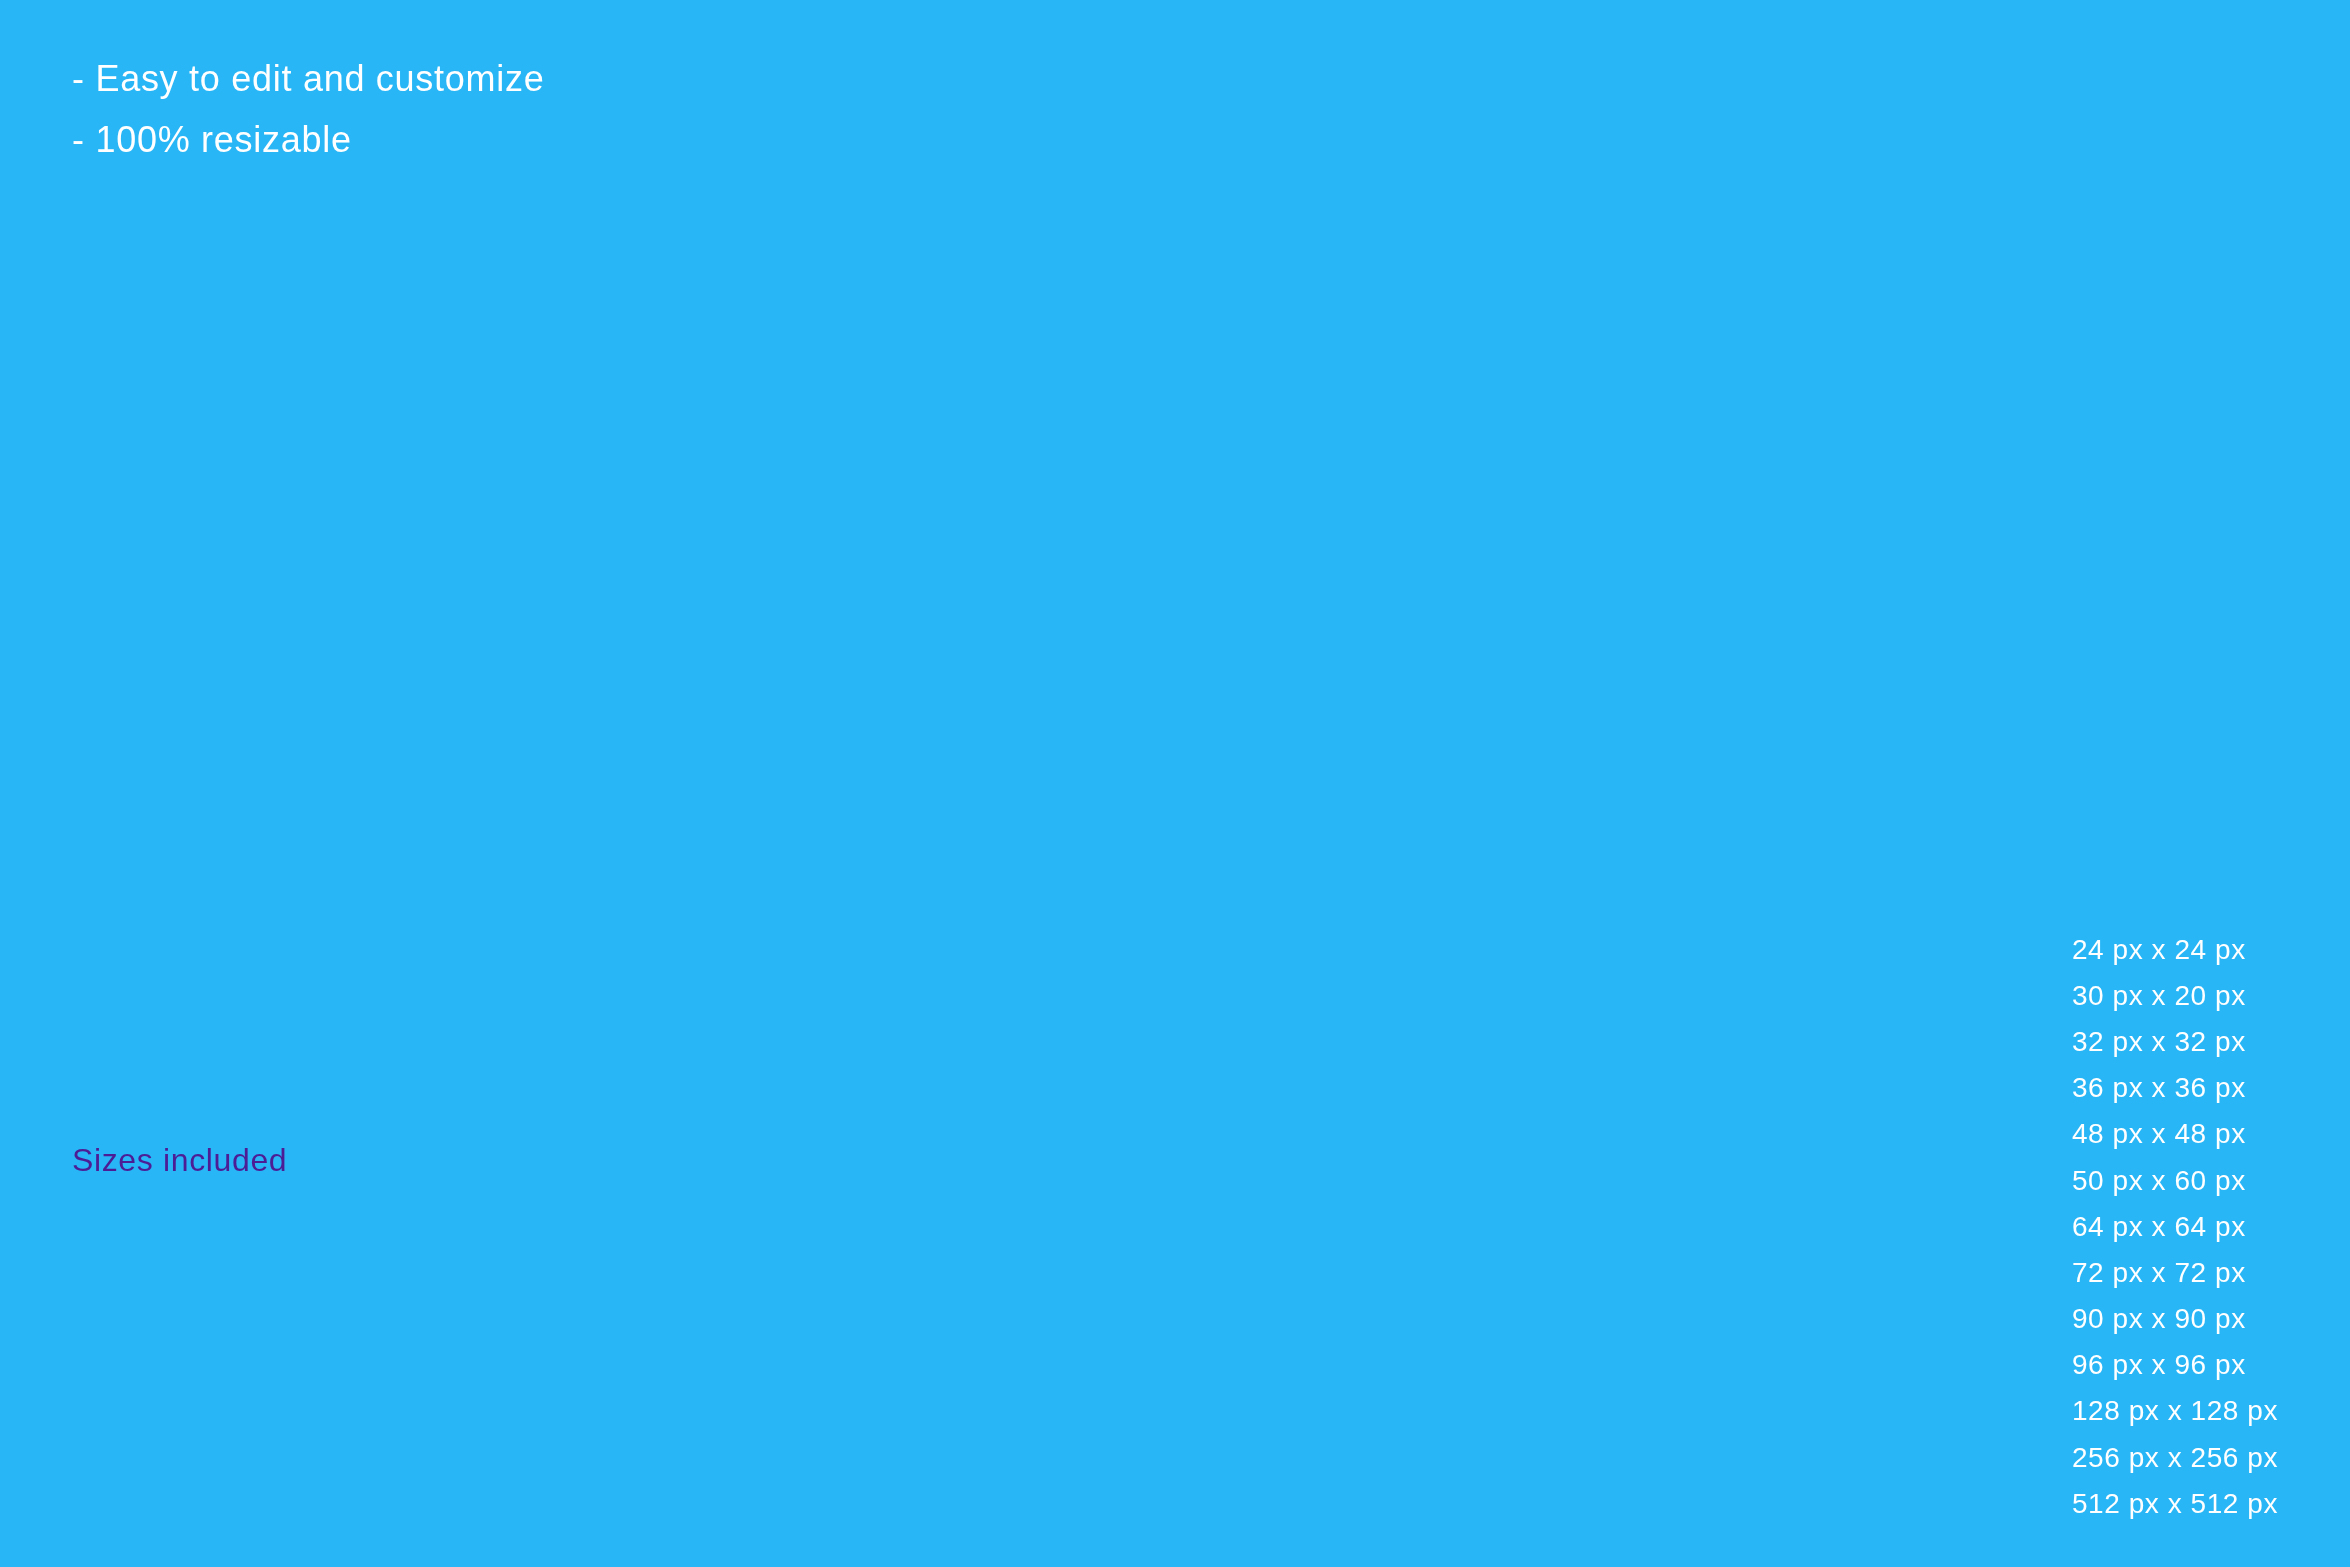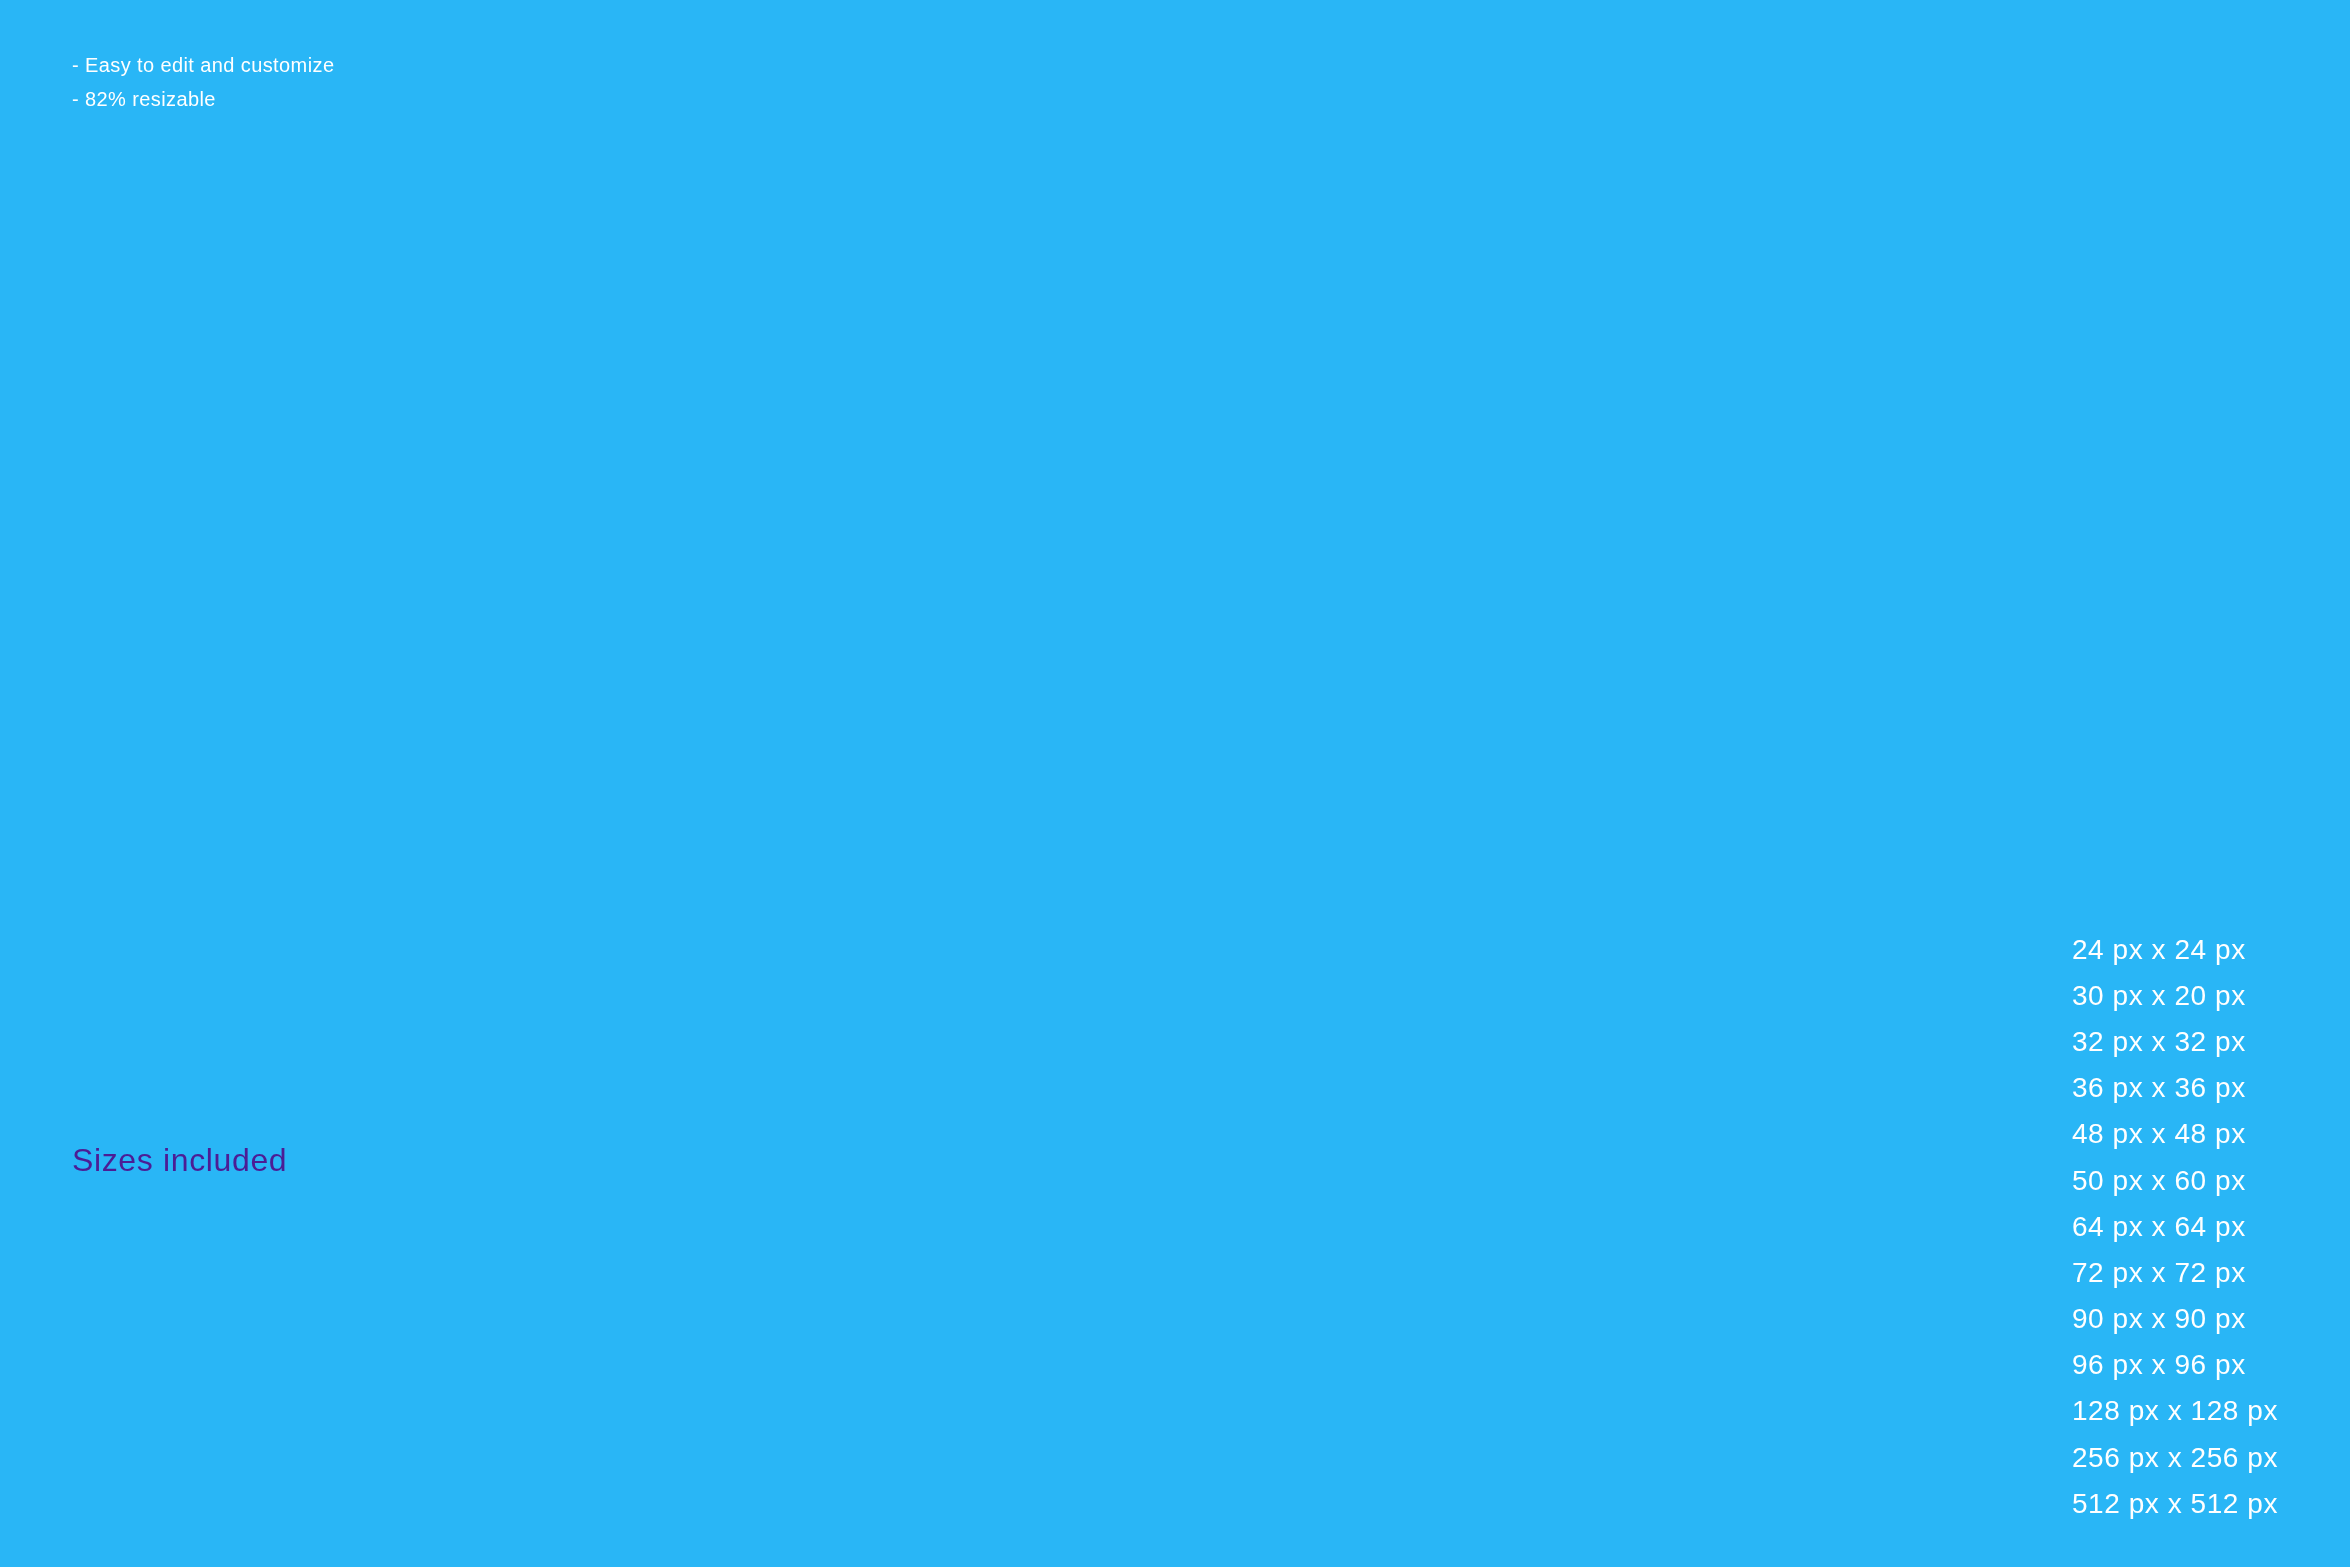--- a/index.html
+++ b/index.html
@@ -18,21 +18,21 @@
       position: relative;
     }
 
     .features-list {
       position: absolute;
       top: 48px;
       left: 72px;
     }
 
     .features-list .feature-item {
-      font-size: 20px;
+      font-size: 36px;
       font-weight: 300;
       line-height: 1.7;
       color: #ffffff;
       letter-spacing: 0.02em;
     }
 
     .sizes-label {
       position: absolute;
       bottom: 388px;
       left: 72px;
@@ -55,21 +55,21 @@
       line-height: 1.65;
       color: #ffffff;
       letter-spacing: 0.02em;
     }
   </style>
 </head>
 <body>
 
 <div class="features-list">
 <div class="feature-item">- Easy to edit and customize</div>
-    <div class="feature-item">- 82% resizable</div>
+    <div class="feature-item">- 100% resizable</div>
   </div>
 
 <div class="sizes-label">Sizes included</div>
 
 <div class="sizes-list">
 <div class="size-item">24 px x 24 px</div>
     <div class="size-item">30 px x 20 px</div>
     <div class="size-item">32 px x 32 px</div>
     <div class="size-item">36 px x 36 px</div>
     <div class="size-item">48 px x 48 px</div>

